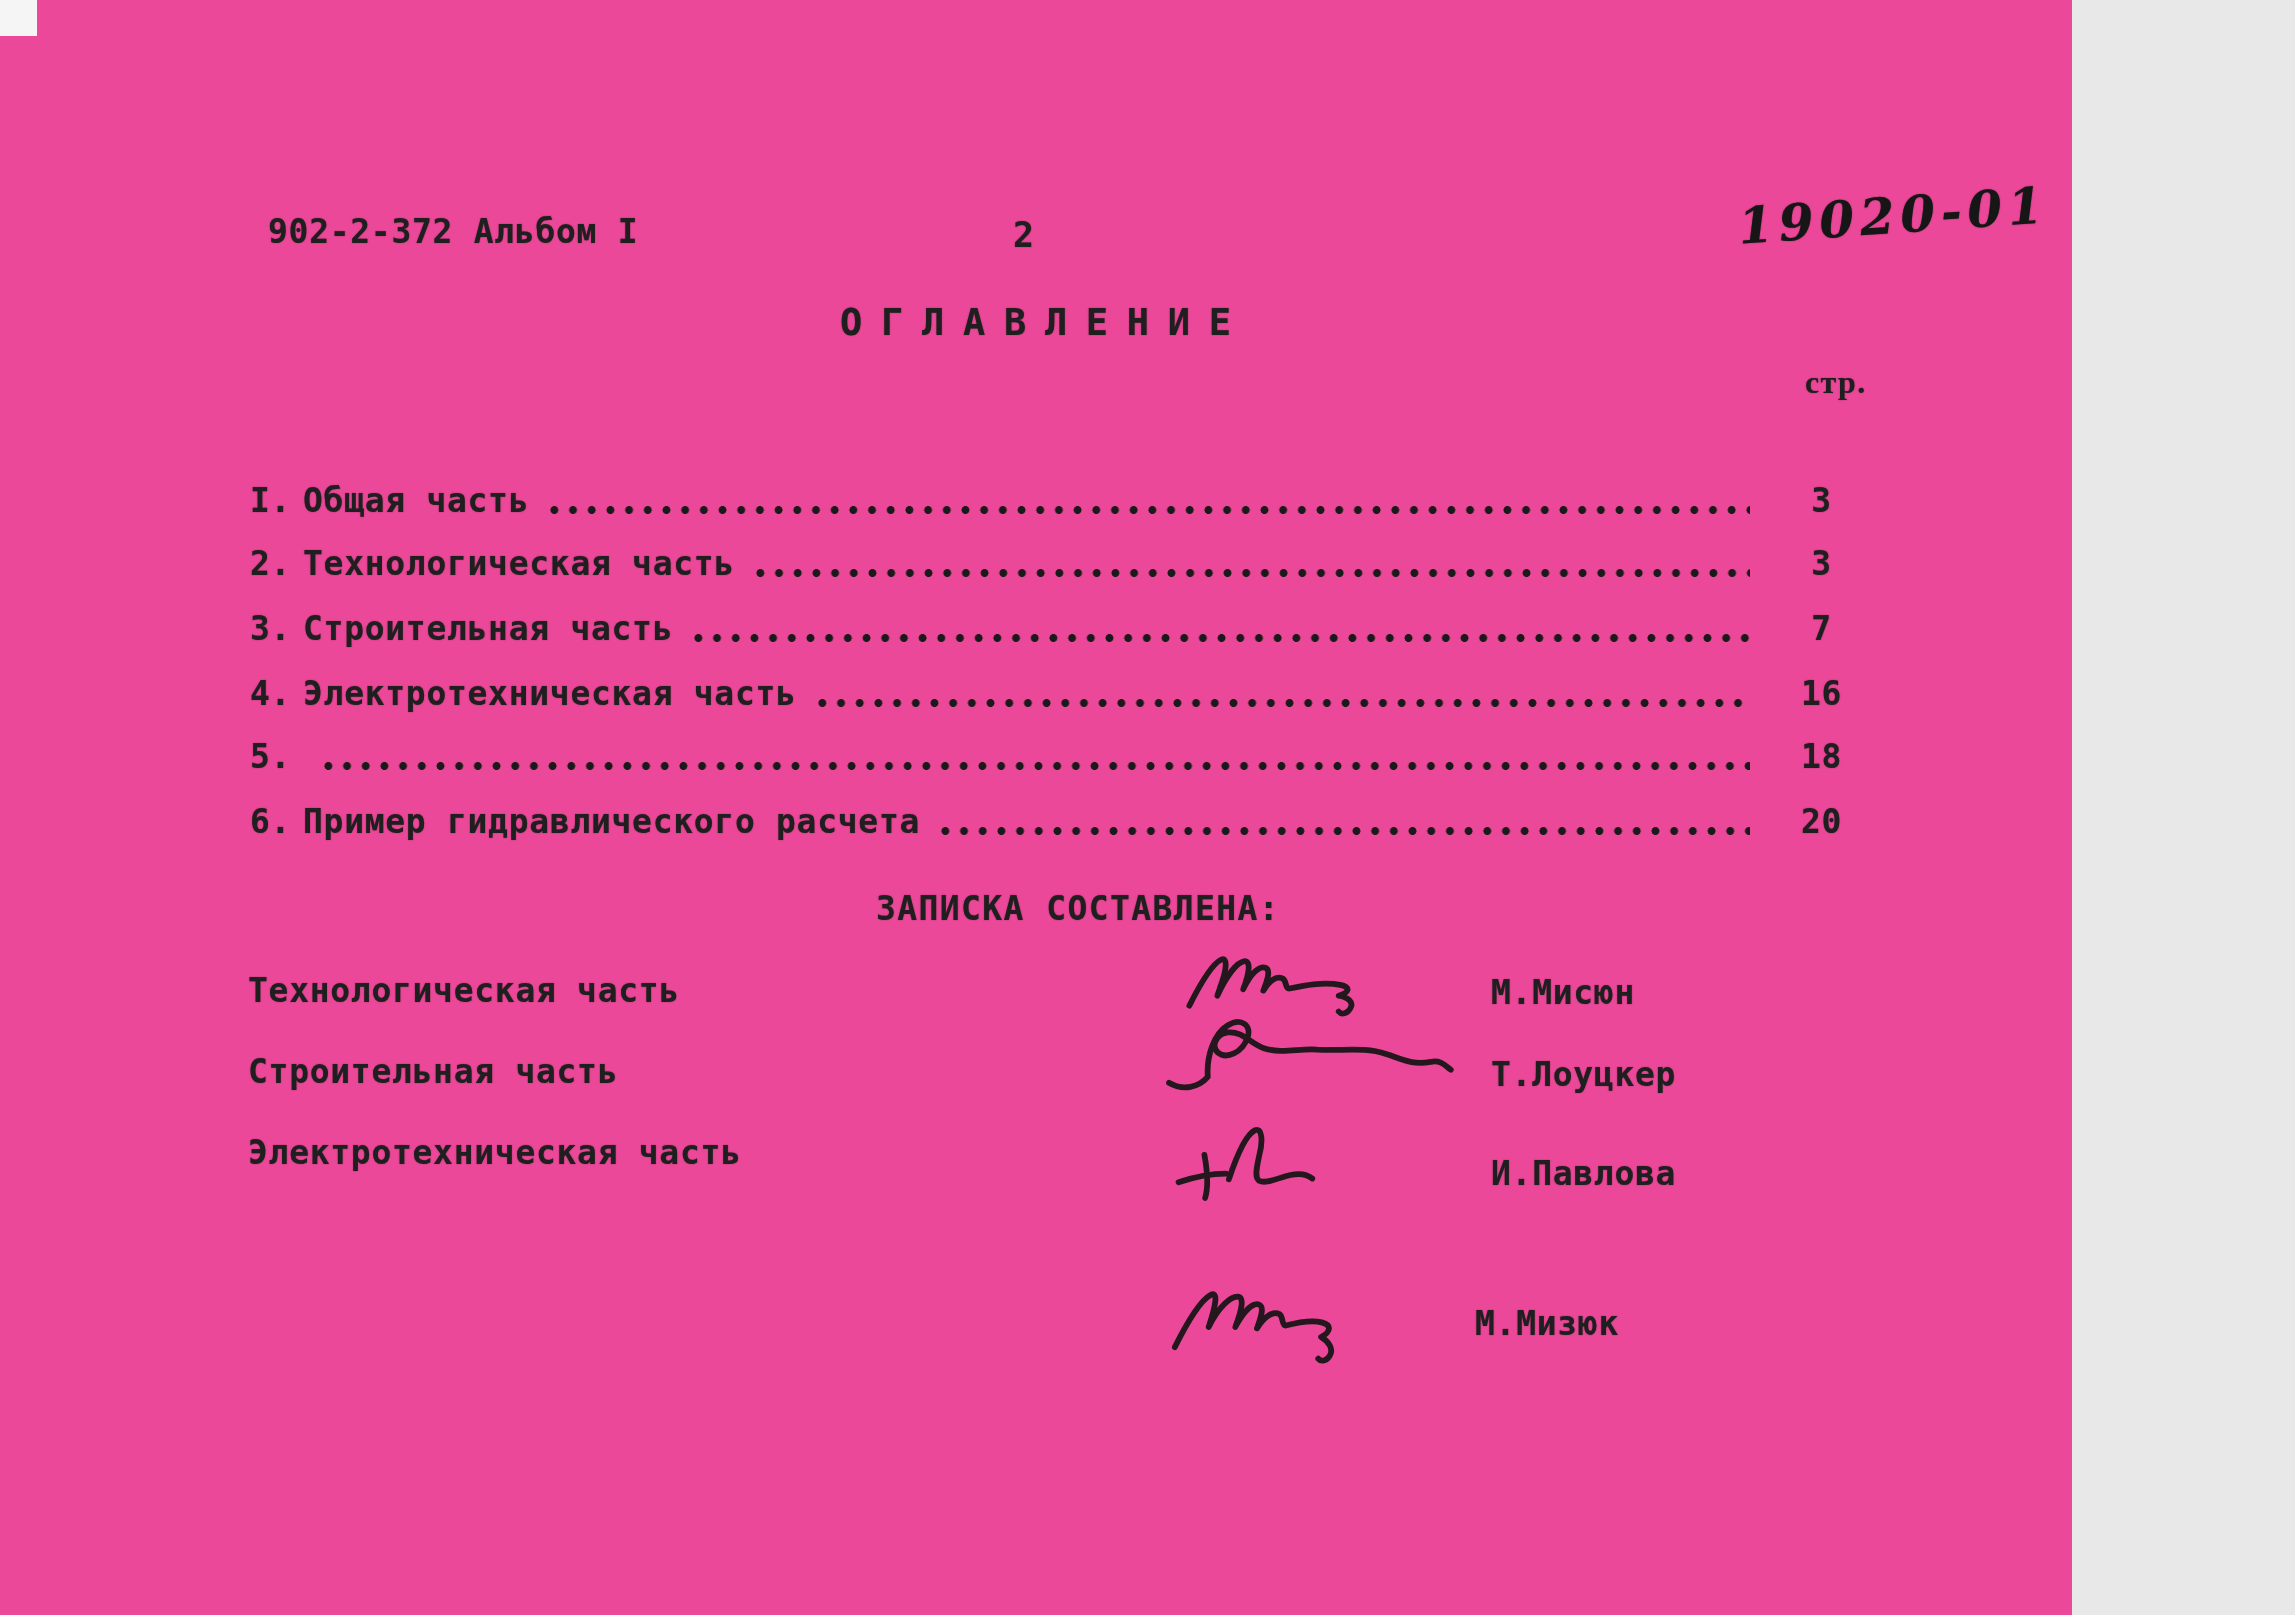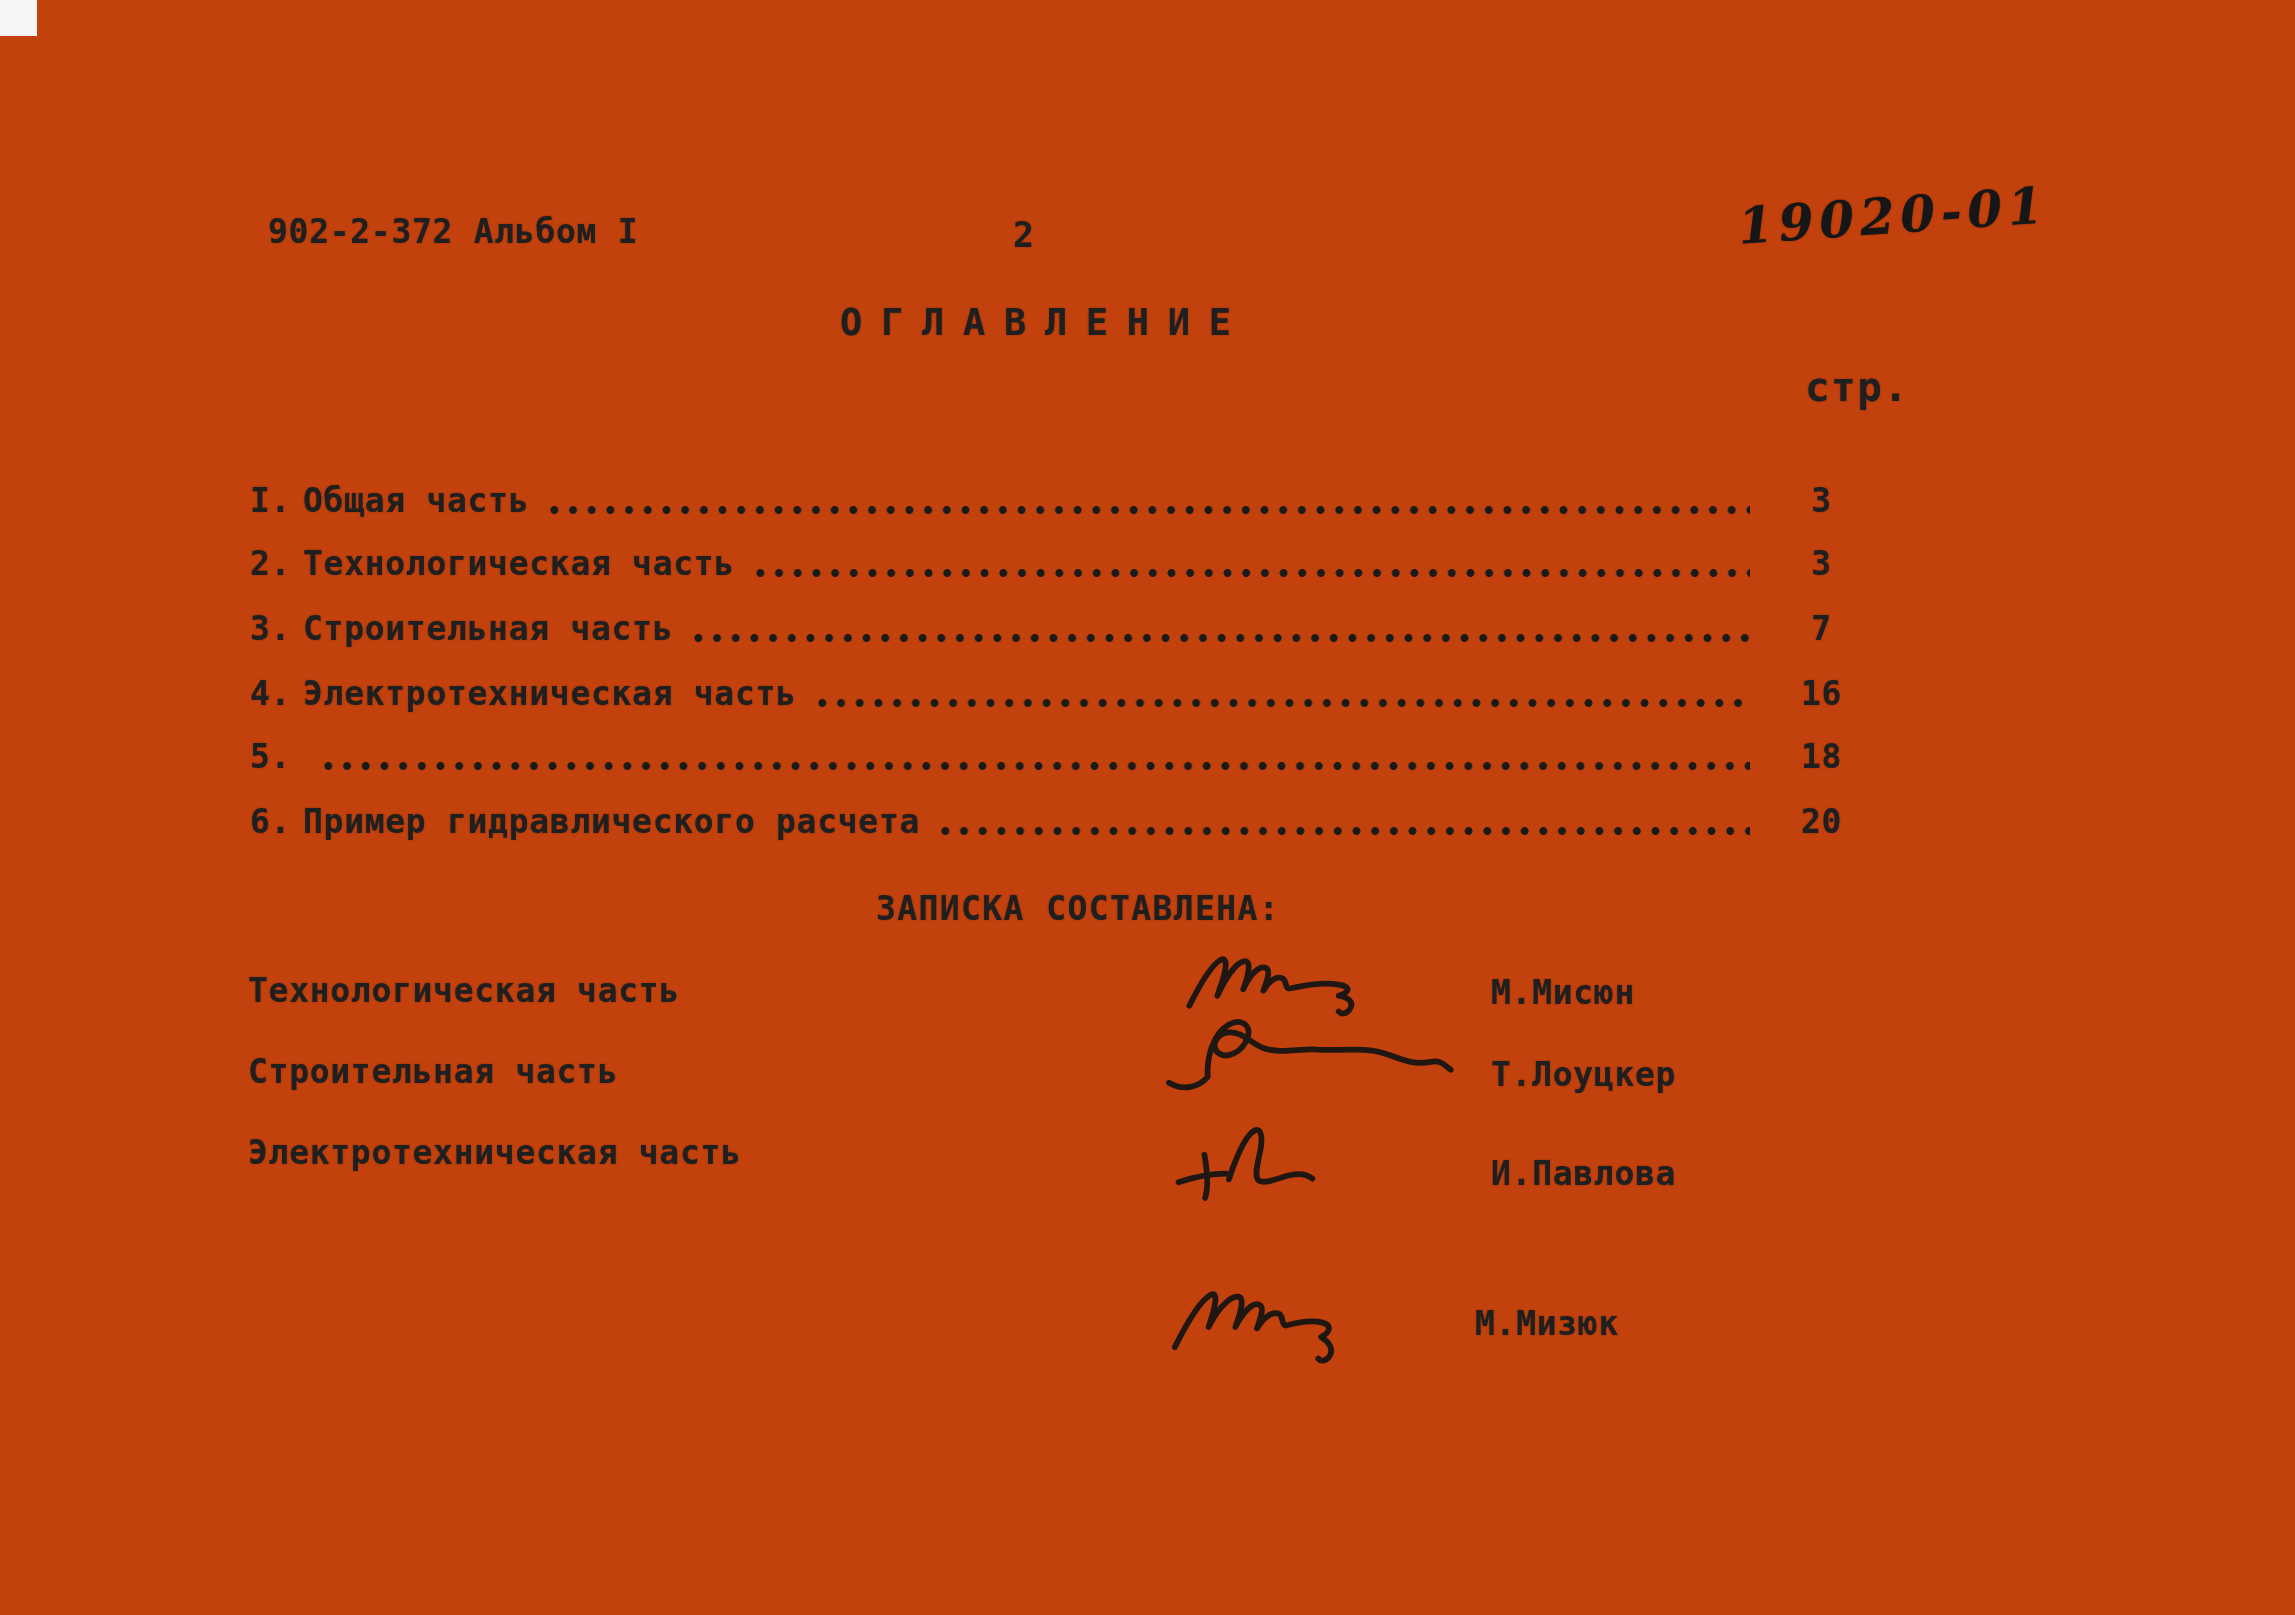--- a/index.html
+++ b/index.html
@@ -1,19 +1,19 @@
 <!DOCTYPE html>
 <html style="font-size:11.5px"><head>
 <meta charset="utf-8">
 <style>
   html,body { margin:0; padding:0; background:#e8e8e8; }
   .sheet {
     position:relative;
-    width:2295px; height:1615px;
-    background:#c2410c;
+    width:2072px; height:1615px;
+    background:#ec4899;
     overflow:hidden;
     font-family:"DejaVu Sans Mono", monospace;
     color:#1f1f1f;
   }
   .corner-shade {
     position:absolute; left:0; top:0; width:37px; height:36px;
     background:#f5f5f5;
   }
   .tw {
     position:absolute;
@@ -33,21 +33,21 @@
     font-size:50px; letter-spacing:5.8px;
     transform:rotate(-4deg);
     color:#161616;
     text-shadow:0 0 1.4px rgba(20,20,20,.6);
     white-space:nowrap;
   }
   .main-title {
     left:840px; top:301px;
     font-size:37px; letter-spacing:18.7px;
   }
-  .page-col-header { left:1805px; top:363px; font-size:41px; letter-spacing:1.4px; }
+  .page-col-header { left:1805px; top:363px; font-size:32px; letter-spacing:1.4px;font-family:Liberation Serif, serif; }
 
   .toc-row {
     position:absolute; left:250px; width:1632px;
     display:flex; align-items:flex-end;
     font-weight:700; font-size:33px; line-height:1.2;
     text-shadow:0 0 1.4px rgba(25,25,25,.55);
     letter-spacing:0.7px;
   }
   .toc-row-1 { top:481px; }
   .toc-row-2 { top:544px; }

